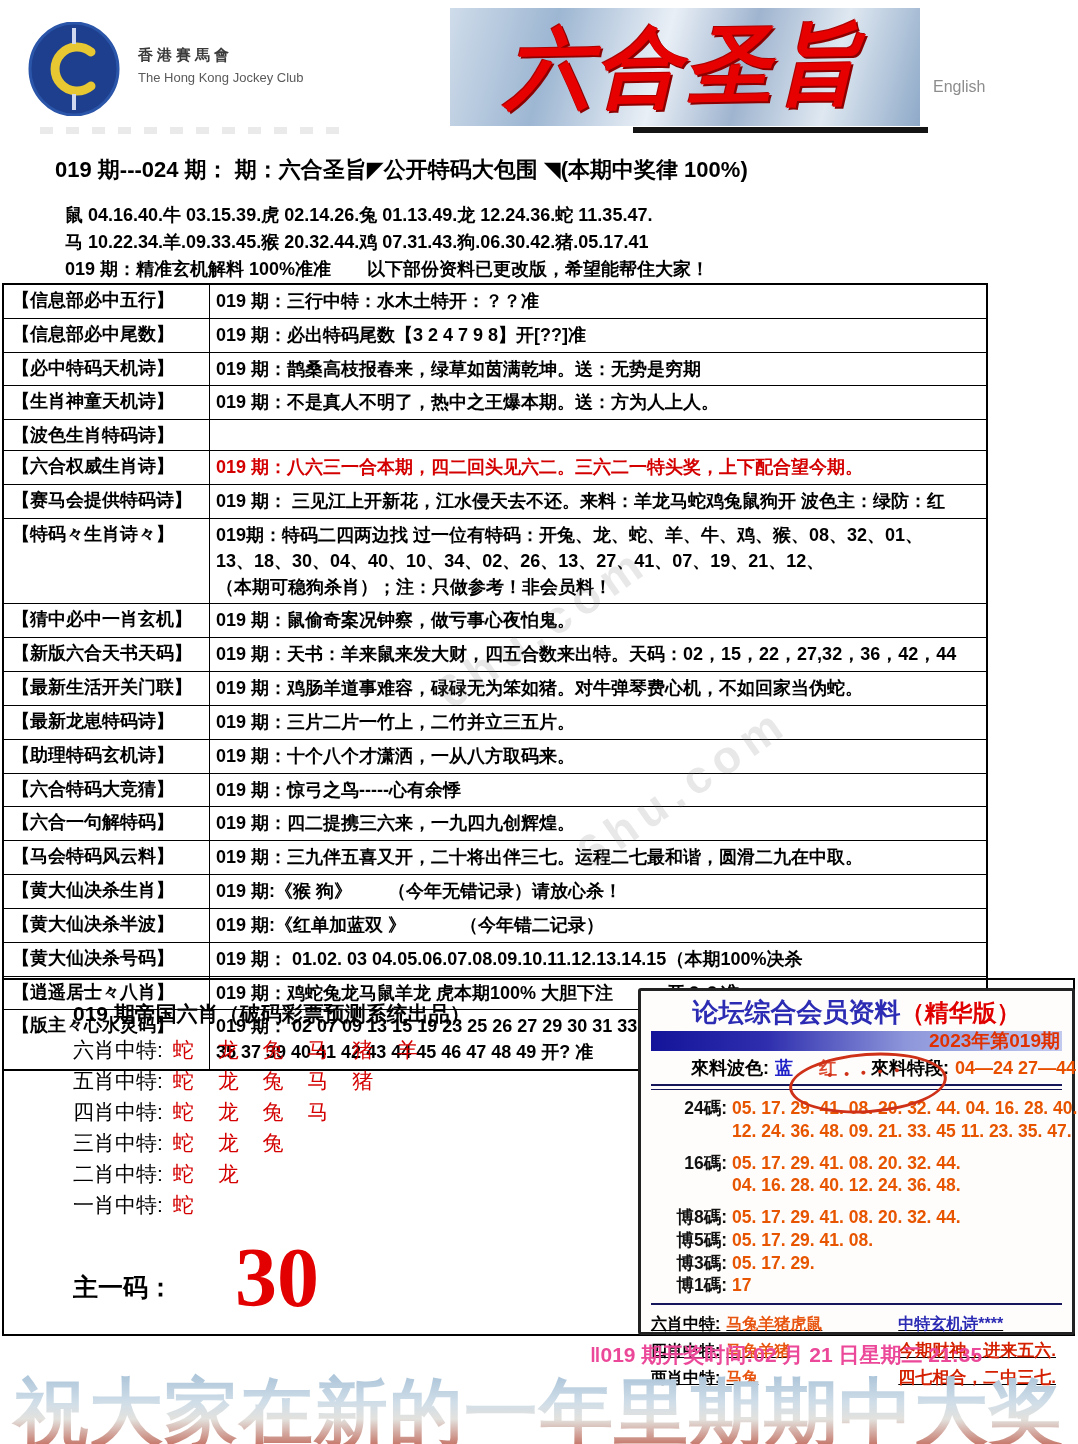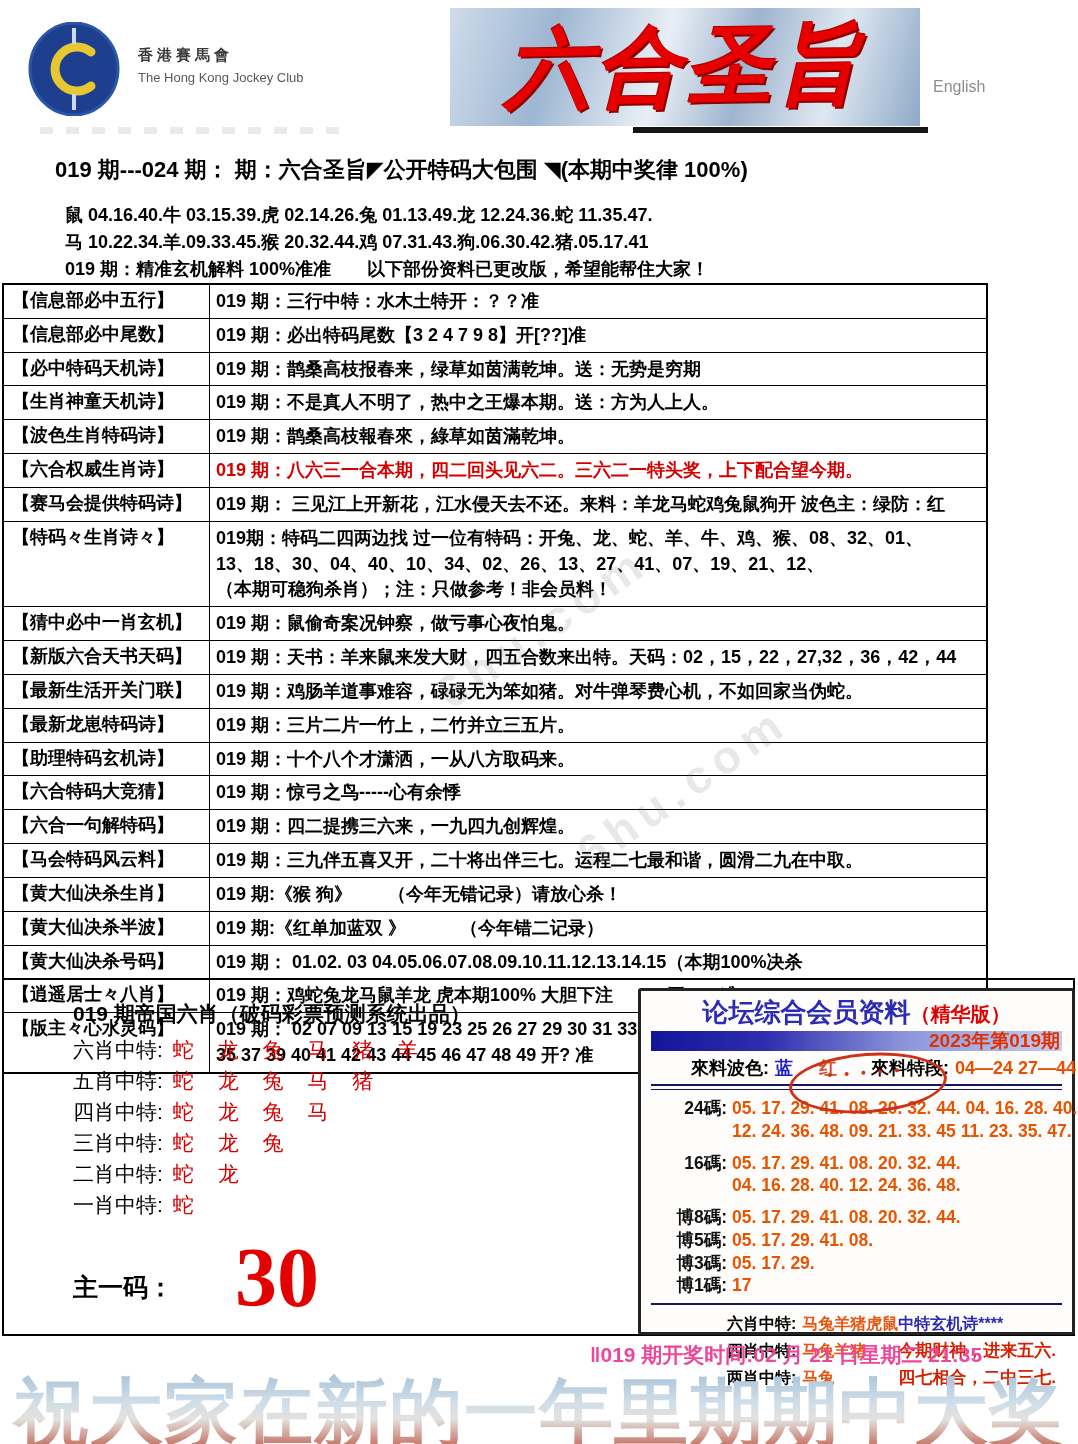--- a/index.html
+++ b/index.html
@@ -53,39 +53,39 @@
   .main-code-value{font-family:"Liberation Serif","DejaVu Serif",serif;font-size:84px;font-weight:700;
       color:#e20000;line-height:.95;margin-left:62px;}
   .defend-row{margin-top:16px;font-size:28px;font-weight:800;white-space:nowrap;}
   .defend-label{color:#000;margin-right:18px;}
   .defend-num{color:#d40000;margin-right:27px;}
 
   
   .panel{position:absolute;left:638px;top:988px;width:437px;height:347px;border:3px solid #222;
      border-radius:3px;background:#fefdfb;box-sizing:border-box;padding:4px 10px 0 10px;}
   .panel-title{text-align:center;font-size:26px;font-weight:800;color:#2b2bb4;white-space:nowrap;}
-  .panel-title .suffix{color:#e00000;font-size:20px;}
+  .panel-title .suffix{color:#e00000;font-size:24px;}
   .panel-bar{position:relative;height:20px;margin-top:1px;
      background:linear-gradient(90deg,#14149a 0%,#2e2eae 28%,#8d96da 62%,#c3caf0 100%);}
   .panel-bar-text{position:absolute;right:2px;top:-3px;font-size:19px;font-weight:800;color:#e03000;white-space:nowrap;}
   .wave-row{position:relative;margin:5px 0 3px 40px;font-size:18px;font-weight:800;white-space:nowrap;}
   .wave-blue{color:#2020c8;margin-left:6px;}
   .wave-red{color:#d42000;margin-left:26px;opacity:.8;}
   .seg-label{margin-left:34px;}
   .seg-value{color:#e85000;margin-left:6px;}
   .annotation{position:absolute;left:148px;top:62px;width:152px;height:54px;border:3px solid #cf3018;
      border-radius:50%;transform:rotate(-4deg);}
   .annotation-dots{position:absolute;left:36px;top:8px;color:#cf3018;font-size:14px;letter-spacing:4px;font-weight:800;}
   .panel-sep{height:3px;border-top:2px solid #16165a;border-bottom:1px solid #16165a;margin:4px 0 7px 0;}
   .panel-sep2{border-top:2px solid #16165a;margin:6px 0 5px 0;}
   .code-row{display:flex;font-size:17.5px;font-weight:800;line-height:1.3;}
   .code-row.gap{margin-bottom:9px;}
   .code-label{flex:0 0 76px;text-align:right;margin-right:5px;color:#111;white-space:nowrap;}
   .code-lines{color:#e85500;white-space:nowrap;}
-  .panel-bottom{display:flex;justify-content:flex-end;margin-top:2px;}
+  .panel-bottom{display:flex;justify-content:space-between;margin-top:2px;text-decoration:underline;}
   .pb-left .pb-row{font-size:16px;font-weight:800;line-height:27px;white-space:nowrap;}
   .pb-left .val{color:#e85510;margin-left:6px;}
   .pb-right{text-align:left;padding-right:6px;}
   .pb-right .pr0{color:#2b2bb4;font-size:16px;font-weight:800;line-height:27px;white-space:nowrap;}
   .pb-right .pr1,.pb-right .pr2{color:#d42000;font-size:17px;font-weight:800;line-height:27px;white-space:nowrap;}
 
   
   .draw-time{position:absolute;left:590px;top:1341px;font-size:21px;font-weight:800;color:#ec4899;white-space:nowrap;}
   .footer-banner{position:absolute;left:0;top:1364px;width:1078px;text-align:center;
      font-family:"Liberation Serif","DejaVu Serif",serif;font-size:74px;font-weight:700;letter-spacing:1px;
@@ -141,23 +141,20 @@
         </div>
       </div>
       <div class="trow">
         <div class="tlabel">【生肖神童天机诗】</div>
         <div class="tcontent">
           <div>019 期：不是真人不明了，热中之王爆本期。送：方为人上人。</div>
         </div>
       </div>
       <div class="trow">
         <div class="tlabel">【波色生肖特码诗】</div>
-        <div class="tcontent">
-          <div>019 期：鹊桑高枝報春來，綠草如茵滿乾坤。</div>
-        </div>
       </div>
       <div class="trow red">
         <div class="tlabel">【六合权威生肖诗】</div>
         <div class="tcontent">
           <div>019 期：八六三一合本期，四二回头见六二。三六二一特头奖，上下配合望今期。</div>
         </div>
       </div>
       <div class="trow">
         <div class="tlabel">【赛马会提供特码诗】</div>
         <div class="tcontent">

